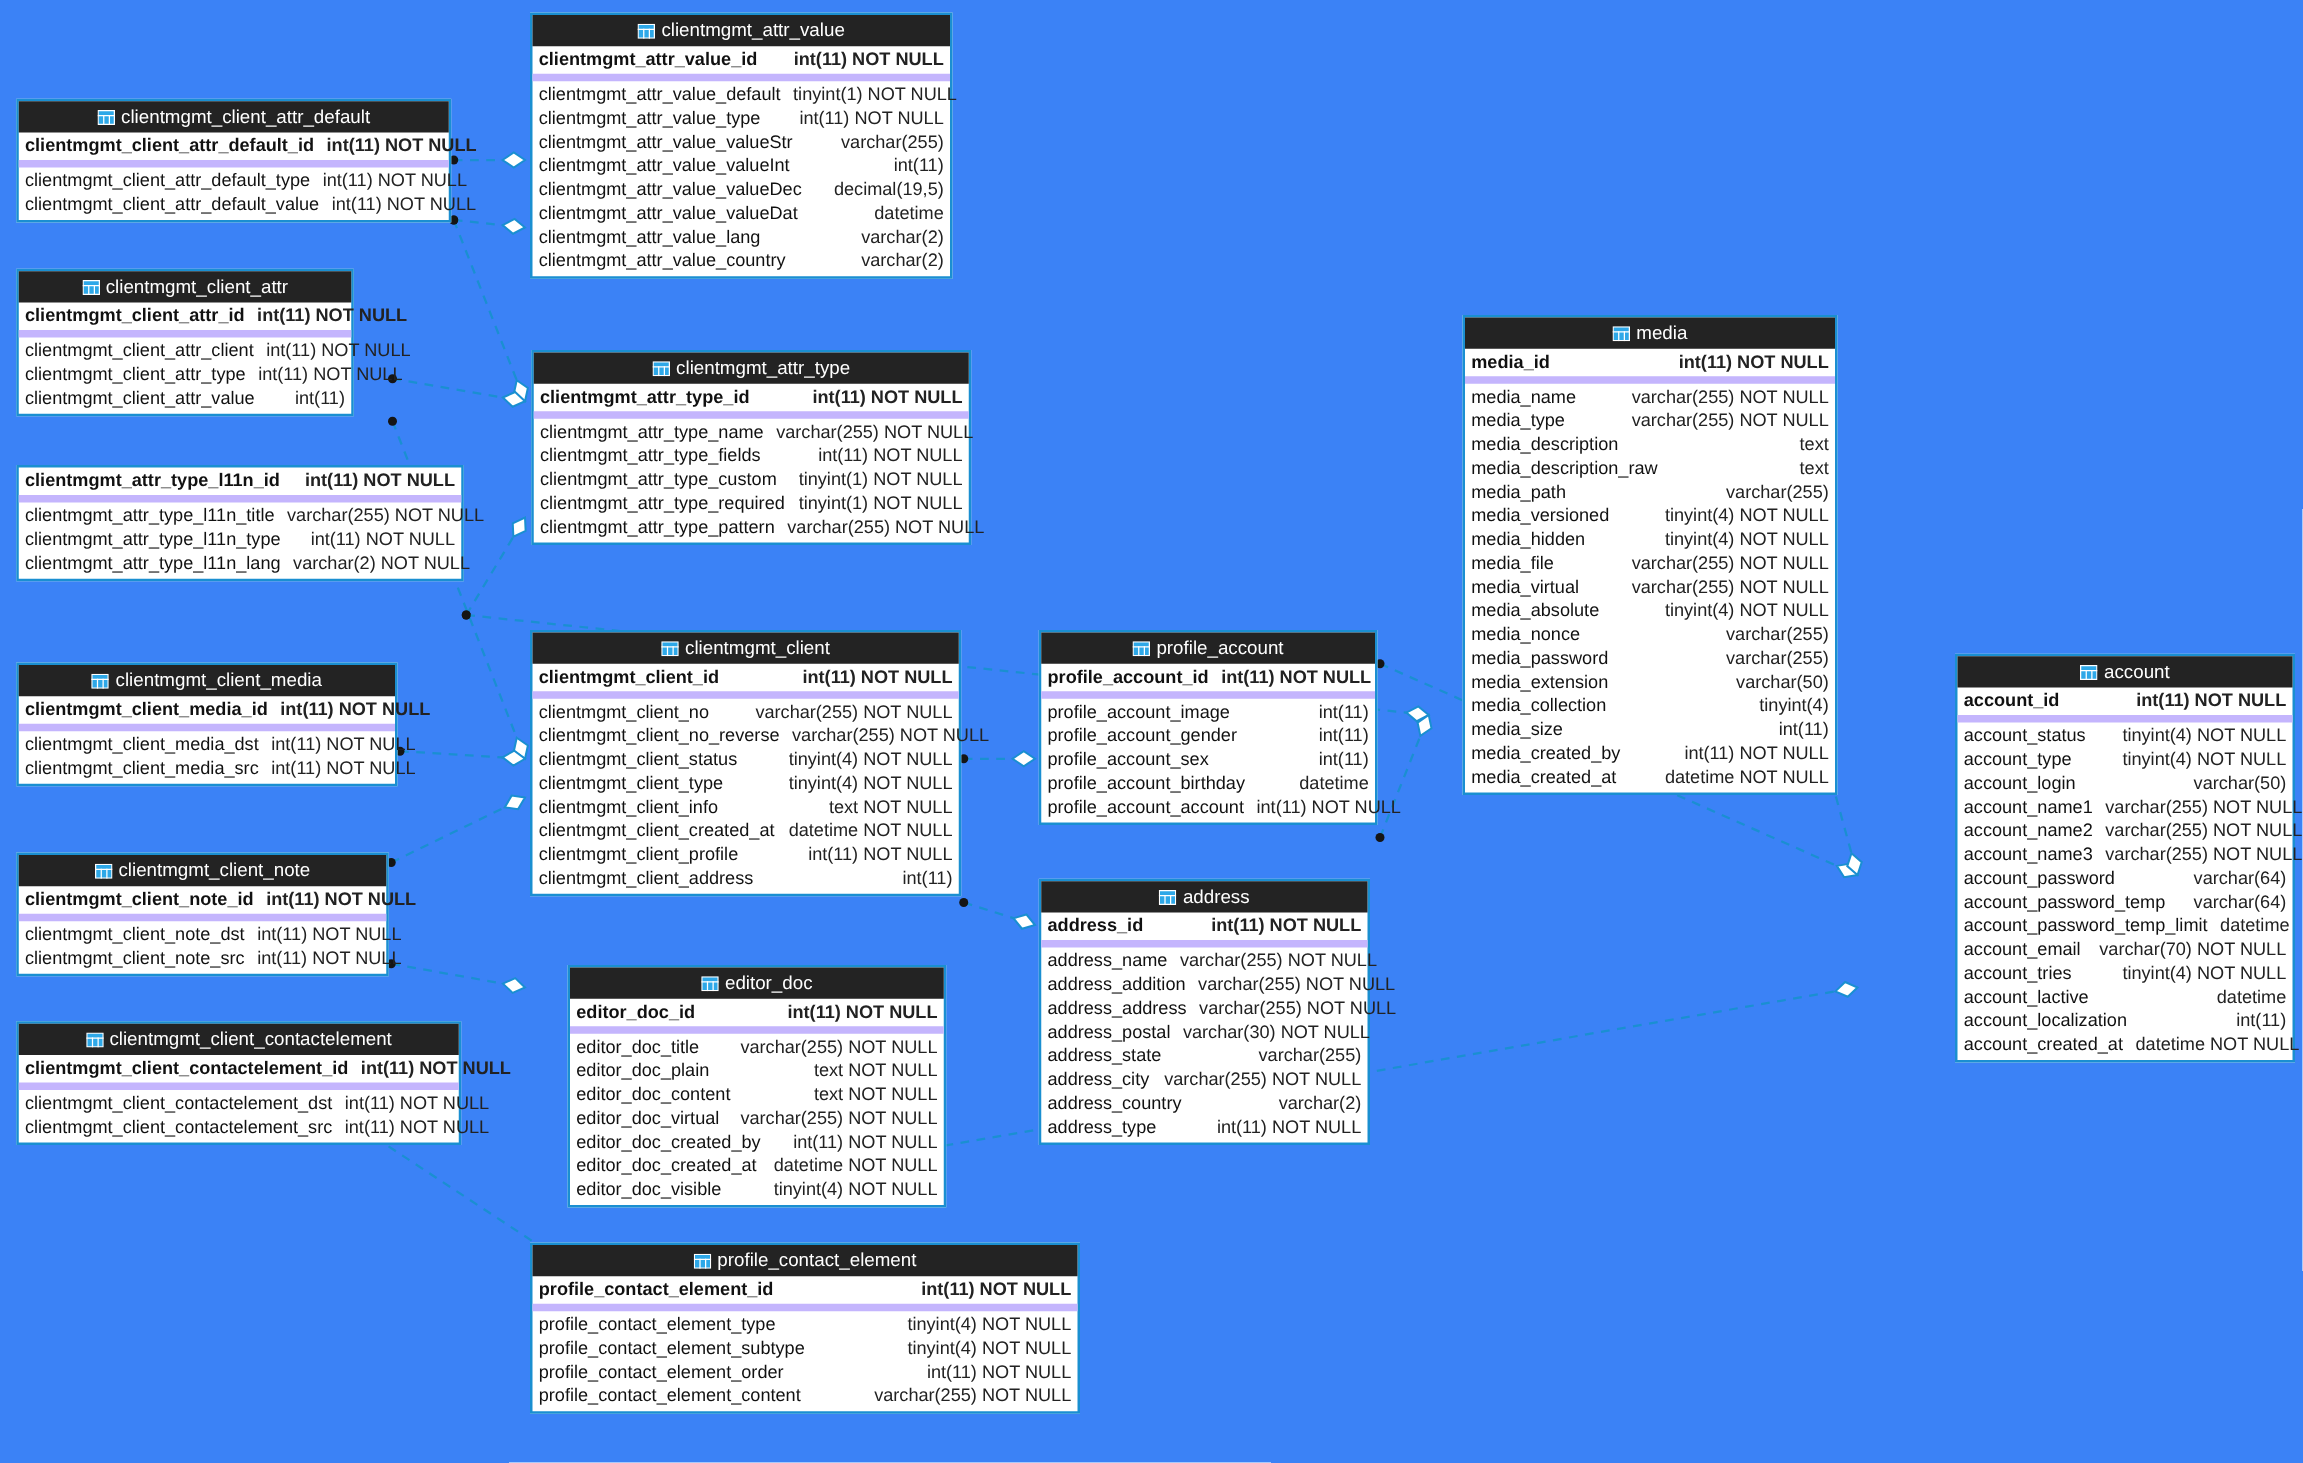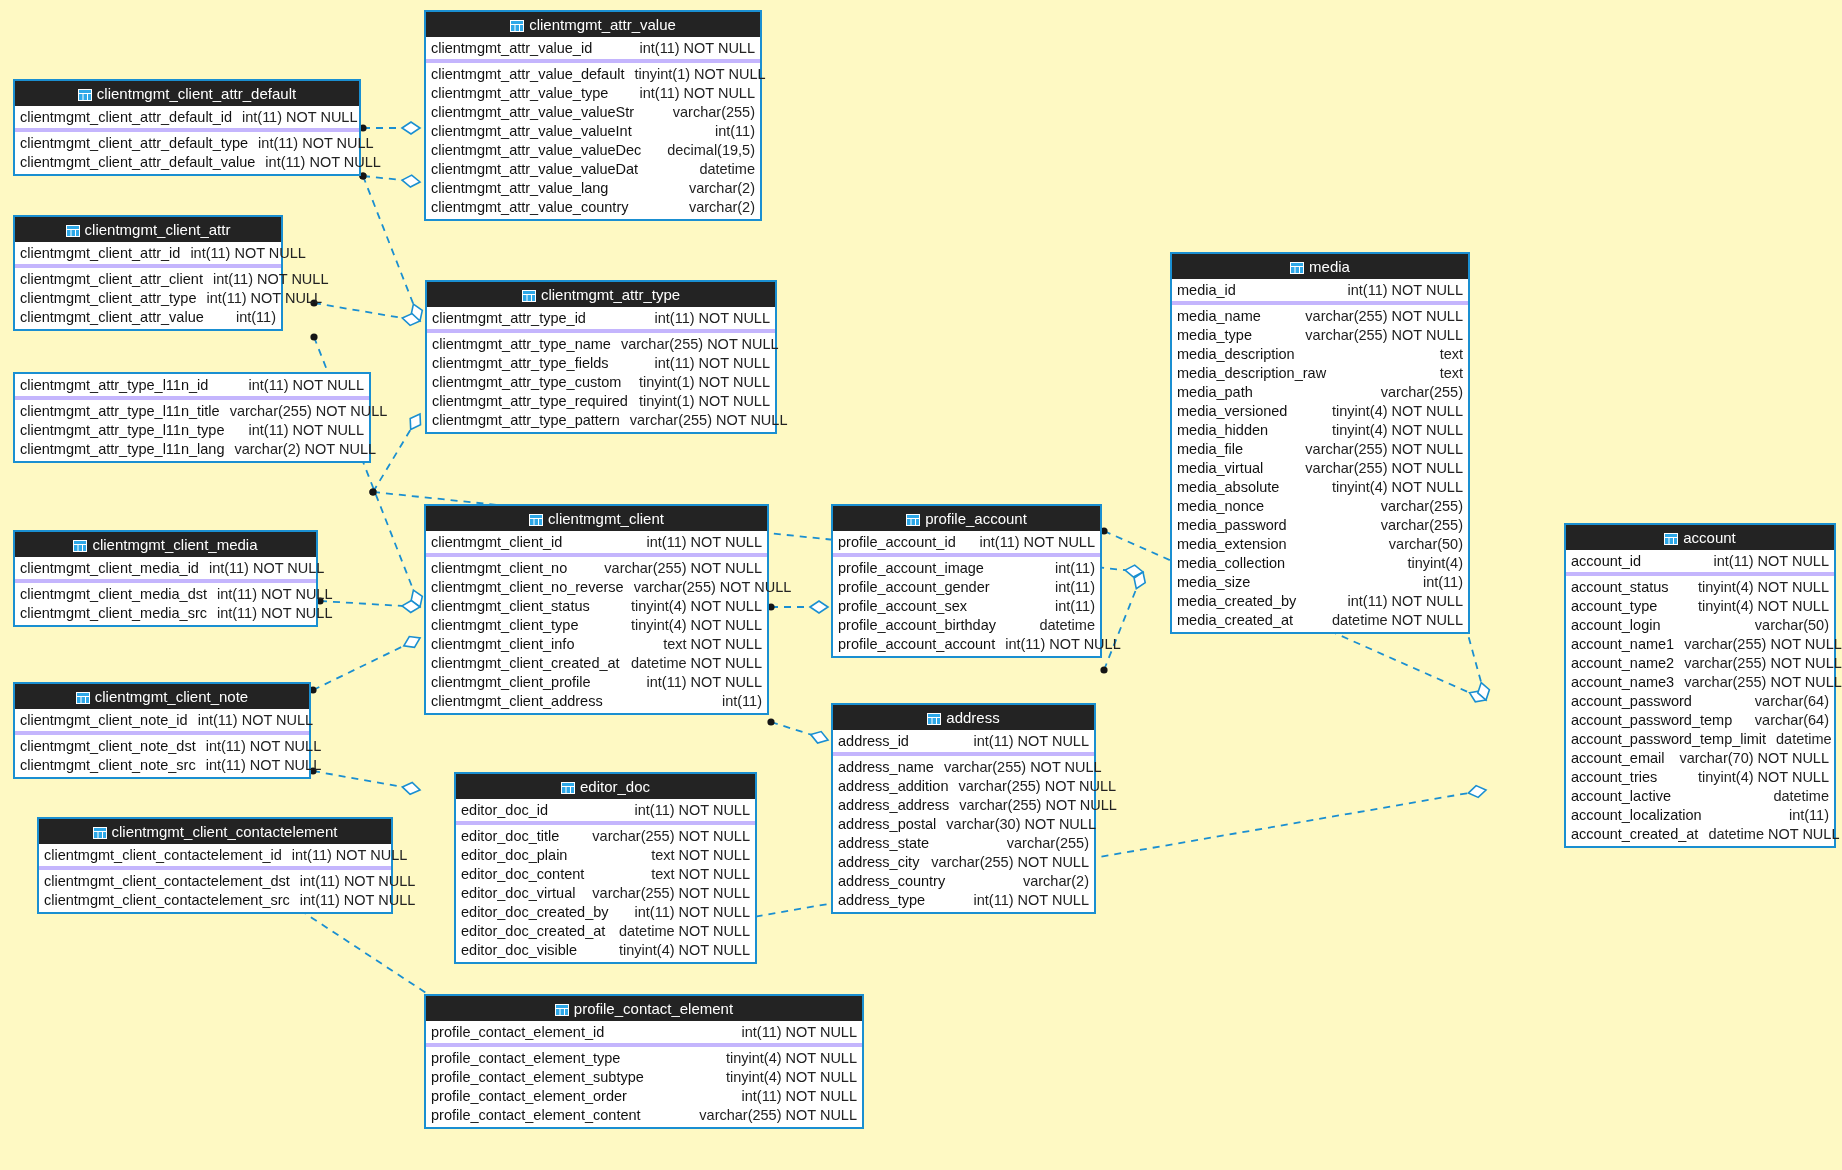--- a/index.html
+++ b/index.html
@@ -7,21 +7,21 @@
     margin: 0; padding: 0;
     background: #ffffff;
     width: 1842px; height: 1170px;
     overflow: hidden;
     font-family: "Liberation Sans", sans-serif;
   }
   #canvas {
     position: relative;
     width: 1842px;
     height: 1170px;
-    background: #fef9c3;
+    background: #3b82f6;
   }
   #edges {
     position: absolute;
     left: 0; top: 0;
     width: 1842px; height: 1170px;
     pointer-events: none;
     z-index: 1;
   }
   .table-node {
     position: absolute;
@@ -40,22 +40,22 @@
     position: relative;
     white-space: nowrap;
     overflow: hidden;
   }
   .table-header .hdr-icon {
     display: inline-block;
     vertical-align: -2px;
     margin-right: 5px;
   }
   .pk-row {
-    border-bottom: 4px solid #c4b5fd;
-    font-weight: normal;
+    border-bottom: 6px solid #c4b5fd;
+    font-weight: bold;
   }
   .col-row {
     display: flex;
     justify-content: space-between;
     align-items: baseline;
     font-size: 14.5px;
     line-height: 19px;
     height: 19px;
     padding: 0 5px;
     color: #111111;
@@ -320,21 +320,21 @@
         <div class="col-row">
           <span class="col-name">clientmgmt_client_note_dst</span>
           <span class="col-type">int(11) NOT NULL</span>
         </div>
         <div class="col-row">
           <span class="col-name">clientmgmt_client_note_src</span>
           <span class="col-type">int(11) NOT NULL</span>
         </div>
       </div>
     </div>
-    <div class="table-node" style="left: 13px; top: 817px; width: 356px; margin-left: 24px;">
+    <div class="table-node" style="left: 13px; top: 817px; width: 356px;">
       <div class="table-header"><svg width="14" height="12" viewBox="0 0 14 12" class="hdr-icon">
           <rect x="0.5" y="0.5" width="13" height="11" fill="#2ea8e8" stroke="#ffffff"></rect>
           <rect x="0" y="4" width="14" height="1" fill="#ffffff"></rect>
           <rect x="4.5" y="4" width="1" height="8" fill="#ffffff"></rect>
           <rect x="9" y="4" width="1" height="8" fill="#ffffff"></rect>
         </svg><span>clientmgmt_client_contactelement</span></div>
       <div class="pk-row">
         <div class="col-row">
           <span class="col-name">clientmgmt_client_contactelement_id</span>
           <span class="col-type">int(11) NOT NULL</span>

